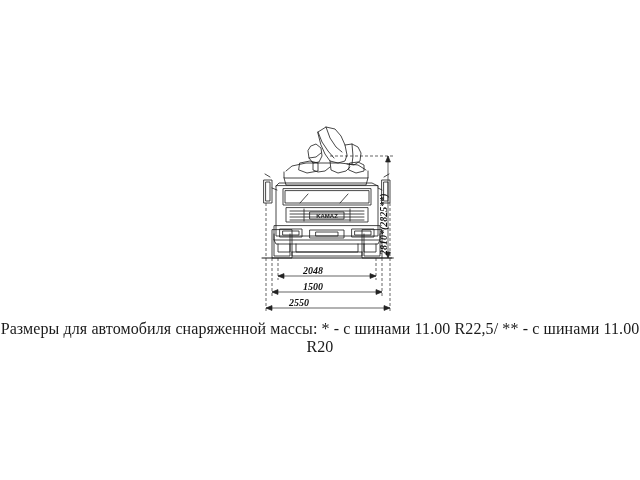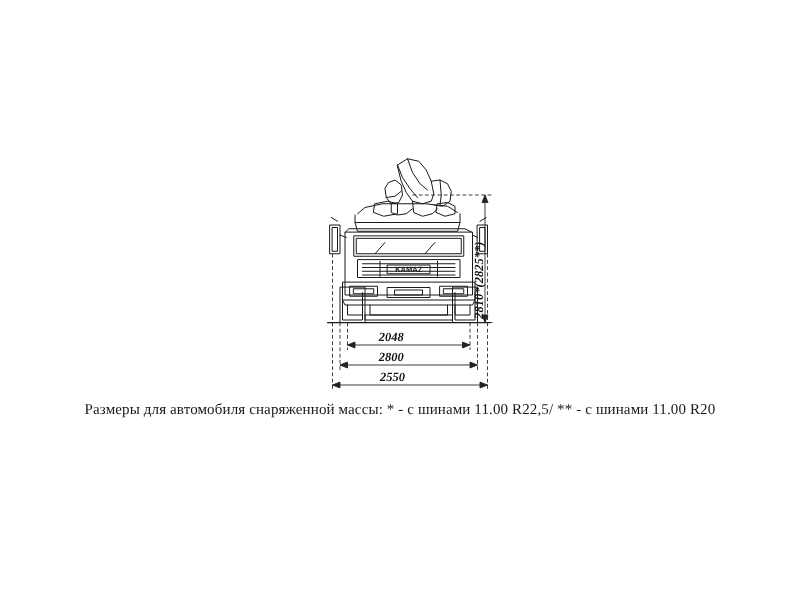--- a/index.html
+++ b/index.html
@@ -21,36 +21,36 @@
     width: 640px;
     height: 480px;
   }
   .caption {
     position: absolute;
     left: 0;
     top: 320px;
     width: 640px;
     text-align: center;
     font-family: "Liberation Serif", serif;
-    font-size: 12px;
+    font-size: 16px;
     color: #1a1a1a;
     letter-spacing: 0.1px;
   }
   .dimlabel {
     position: absolute;
     font-family: "Liberation Serif", serif;
     font-style: italic;
     font-weight: bold;
     font-size: 10px;
     color: #111111;
     white-space: nowrap;
   }
   #dim-width-1 { left: 303px; top: 265px; }
   #dim-width-2 { left: 303px; top: 281px; }
-  #dim-width-3 { left: 304px; top: 297px; }
+  #dim-width-3 { left: 289px; top: 297px; }
   #dim-height {
     left: 378px;
     top: 155px;
     width: 14px;
     height: 100px;
     transform-origin: left top;
     transform: rotate(-90deg) translate(-100px, 0px);
     text-align: center;
   }
 </style>
@@ -155,17 +155,17 @@
     <polygon points="266,308 272,305.6 272,310.4"></polygon>
     <polygon points="390,308 384,305.6 384,310.4"></polygon>
     <line x1="266" y1="203" x2="266" y2="312" stroke-dasharray="3,2"></line>
     <line x1="390" y1="203" x2="390" y2="312" stroke-dasharray="3,2"></line>
   </g>
 
   <text x="327" y="217.5" font-family="Liberation Sans, sans-serif" font-size="6" font-weight="bold" text-anchor="middle" fill="#1a1a1a">KAMAZ</text>
 </svg>
 
 <div class="dimlabel" id="dim-width-1">2048</div>
-<div class="dimlabel" id="dim-width-2">2800</div>
+<div class="dimlabel" id="dim-width-2">1500</div>
 <div class="dimlabel" id="dim-width-3">2550</div>
 <div class="dimlabel" id="dim-height">2810*(2825**)</div>
 
 <div class="caption">Размеры для автомобиля снаряженной массы: * - с шинами 11.00 R22,5/ ** - с шинами 11.00 R20</div>
 
 </body></html>

